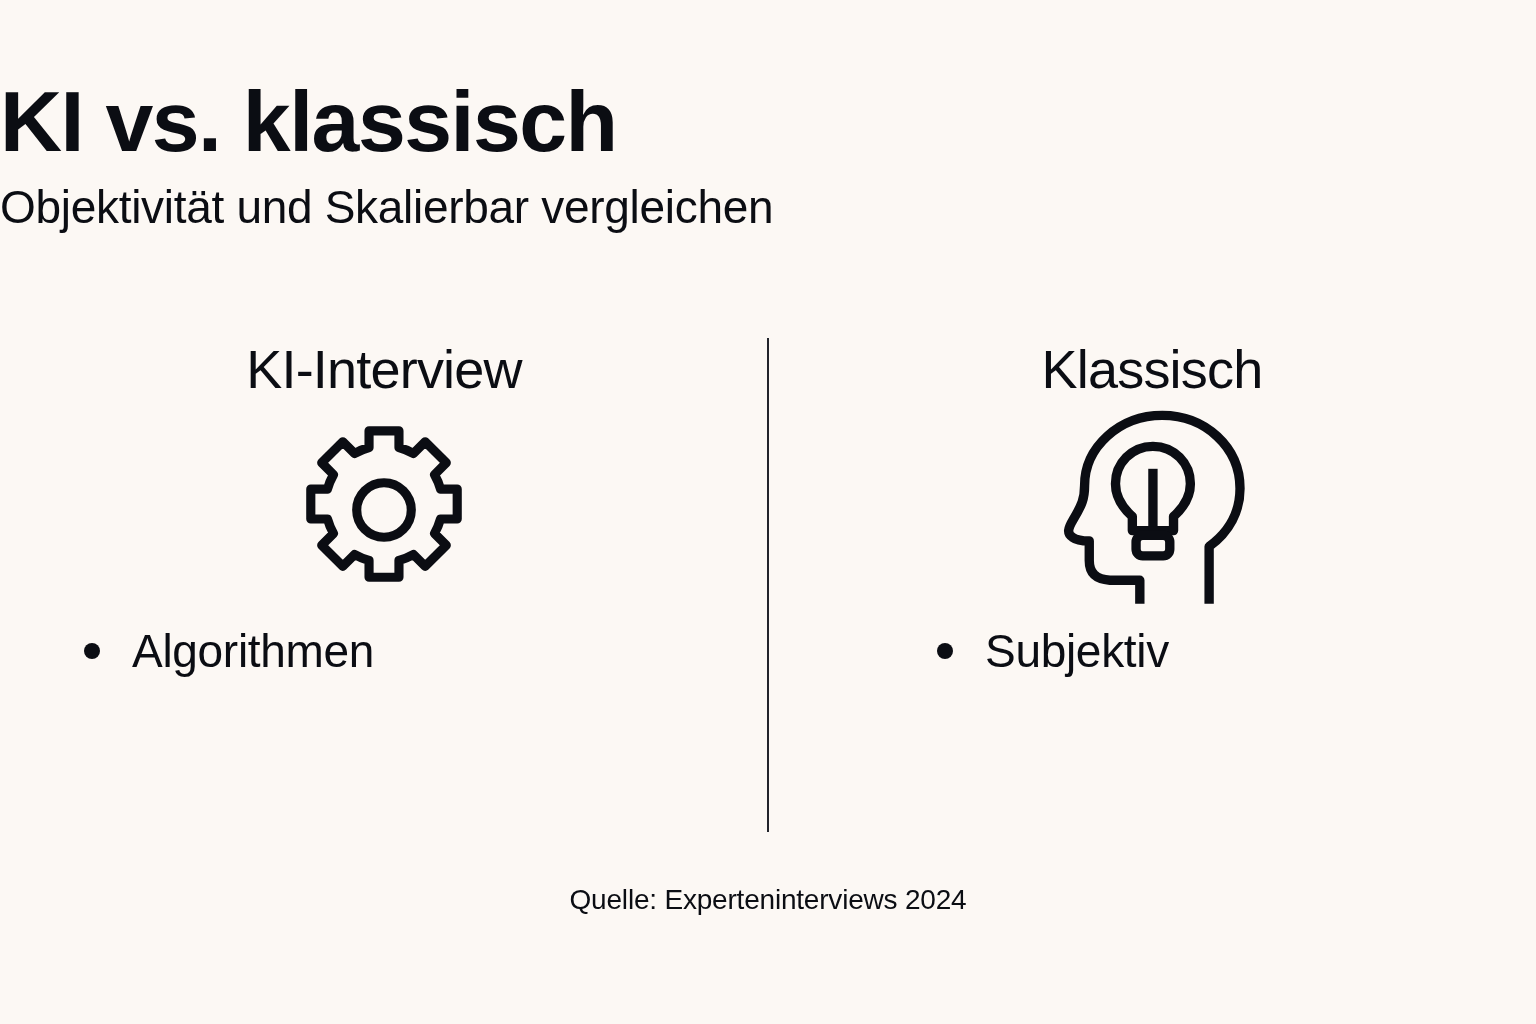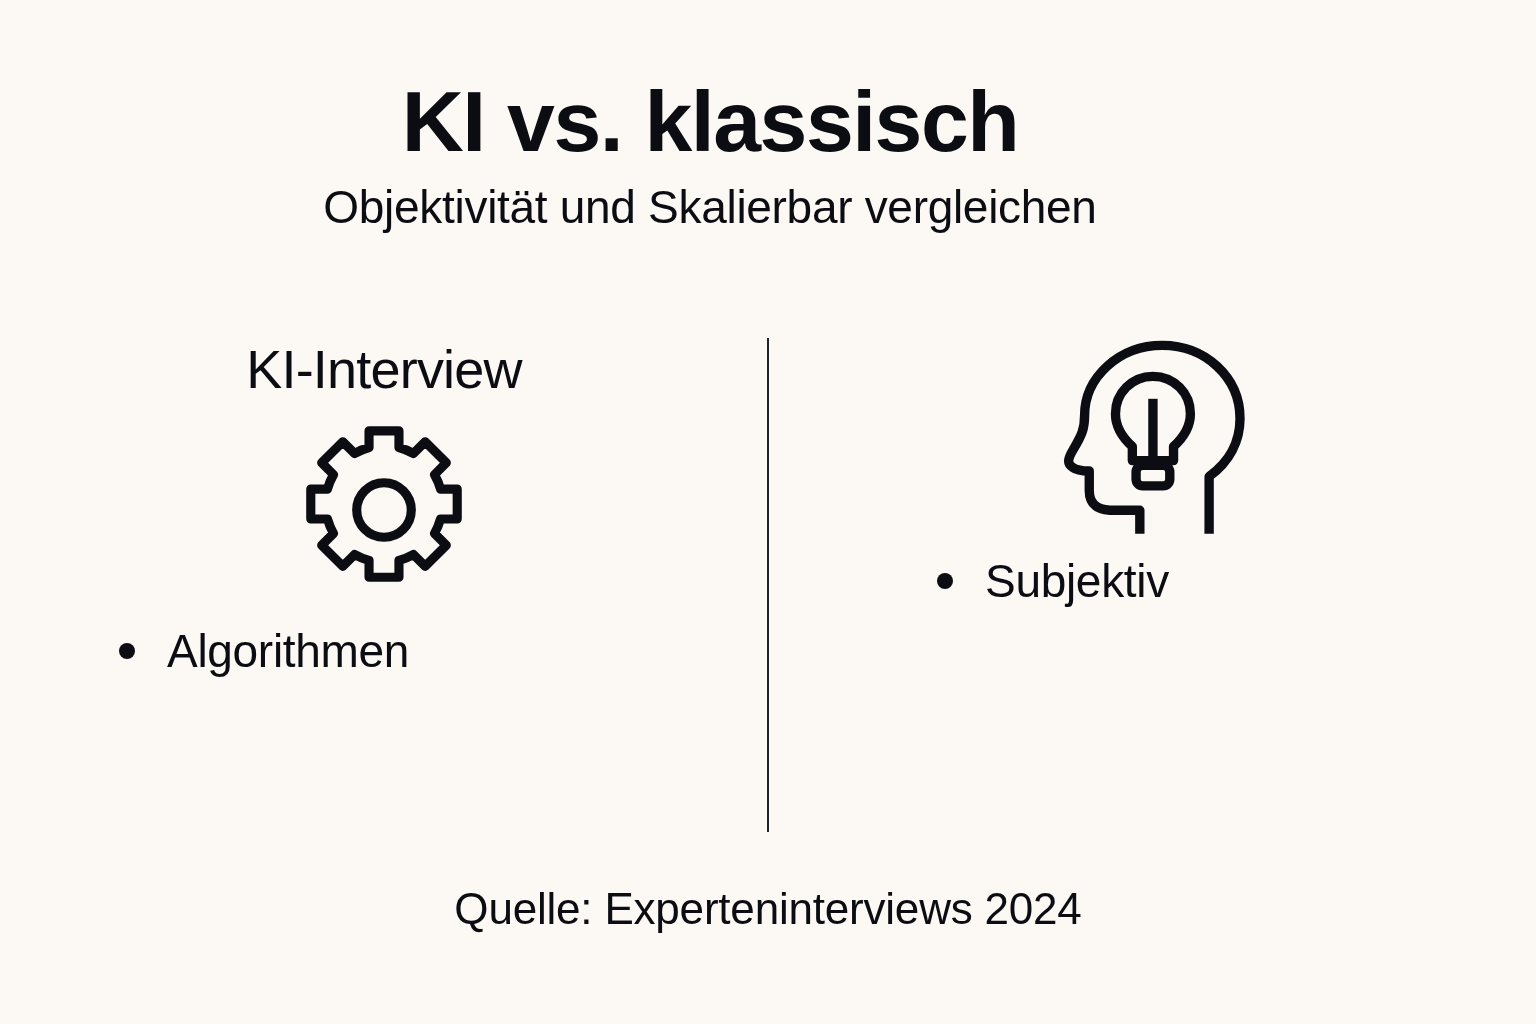--- a/index.html
+++ b/index.html
@@ -22,21 +22,20 @@
     background: #FCF8F4;
     box-sizing: border-box;
   }
 
   
   .header {
     position: absolute;
     left: 0;
     top: 78px;
     width: 1420px;
-    text-align: center;
   }
   .title {
     font-size: 86px;
     font-weight: 700;
     letter-spacing: -1.5px;
     line-height: 1.02;
     margin: 0;
     color: #0B0D13;
   }
   .subtitle {
@@ -99,41 +98,41 @@
   }
   .bullet-text {
     font-size: 46px;
     font-weight: 400;
     line-height: 1;
     letter-spacing: -0.3px;
     color: #0B0D13;
     white-space: nowrap;
   }
   
-  .col-left .bullets { padding-left: 119px; }
+  .col-left .bullets { padding-left: 84px; }
   .col-right .bullets { padding-left: 169px; }
 
   
   .divider {
     position: absolute;
     left: 767px;
     top: 338px;
     width: 2px;
     height: 494px;
     background: #22242B;
   }
 
   
   .footer {
     position: absolute;
     left: 0;
     top: 884px;
     width: 1536px;
     text-align: center;
-    font-size: 44px;
+    font-size: 28px;
     font-weight: 400;
     letter-spacing: -0.2px;
     color: #0B0D13;
   }
 
   svg { display: block; }
 </style>
 </head>
 <body>
 
@@ -158,20 +157,21 @@
 
       <ul class="bullets">
         <li class="bullet-row">
           <span class="bullet-dot"></span>
           <span class="bullet-text">Algorithmen</span>
         </li>
       </ul>
     </div>
 
     <div class="column col-right">
+      <h2 class="col-head">Klassisch</h2>
 
       <div class="icon-wrap">
         <svg width="196" height="206" viewBox="0 0 104 110" fill="none" stroke="#0B0D13" stroke-width="5" stroke-linejoin="round" stroke-linecap="butt" aria-label="head with lightbulb">
 
           <path d="M82.5 105 V74.5 C93.5 66.5 99 55.5 99 43.5 C99 21.5 80.5 4.5 57.5 4.5
                    C34.5 4.5 16 21.5 16 42 C16 49 14.5 52.5 10 60 C7 65 6.5 67.5 9.5 69.5
                    C11.5 71 14 71.5 18.5 71.5 L18.5 82 C18.5 88.5 22 92 29.5 92.5
                    L45.5 92.5 L45.5 105"></path>
 
           <path d="M52.5 21 C63.8 21 72.5 30 72.5 41 C72.5 48.5 68.5 54 63.5 58.5

